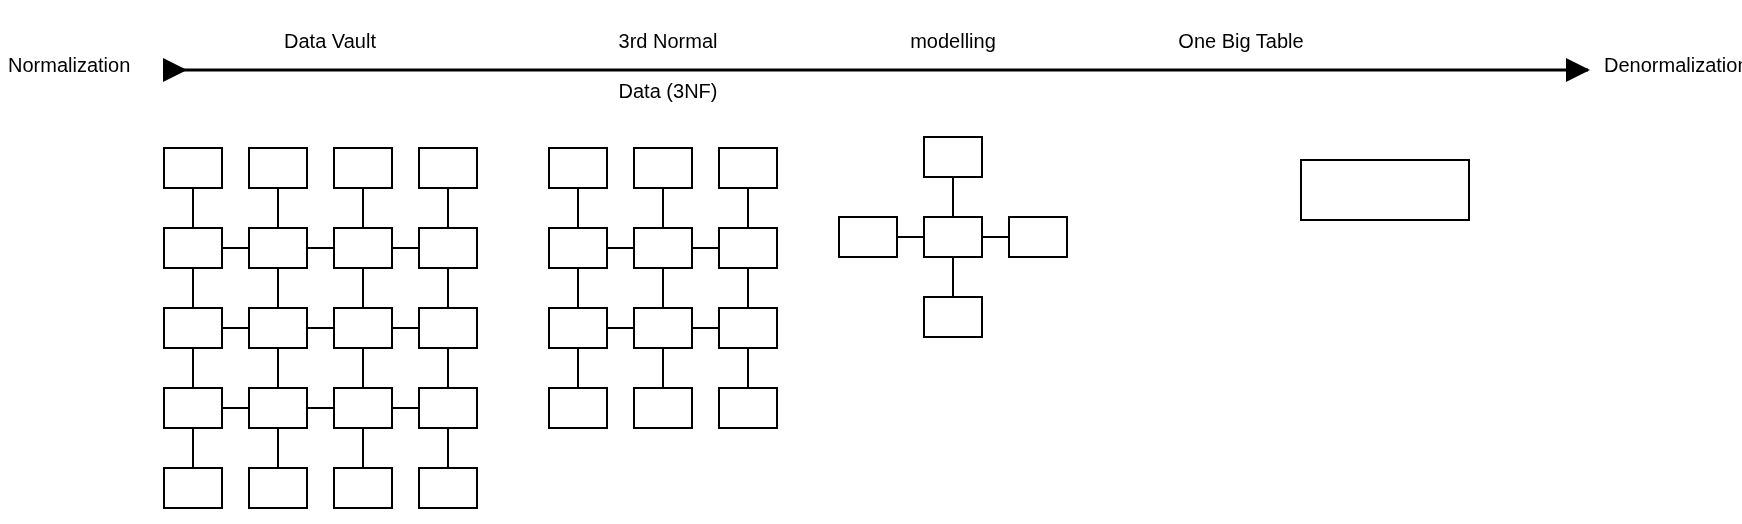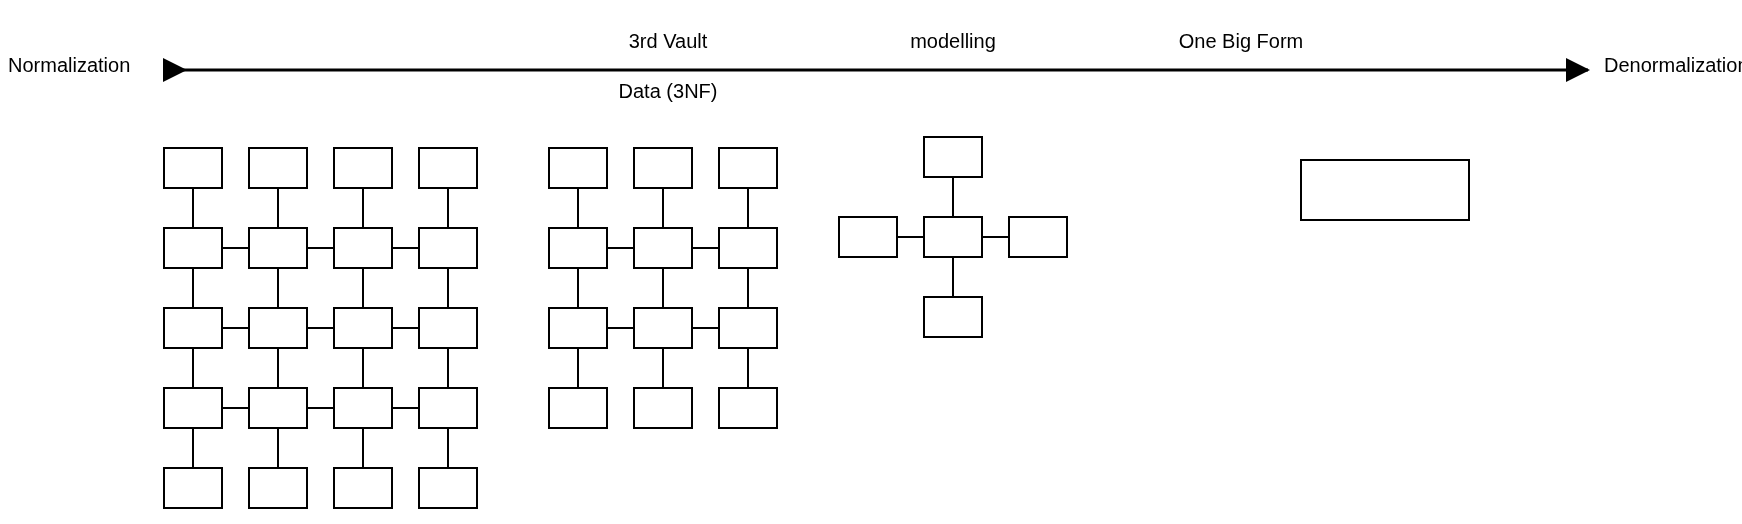--- a/index.html
+++ b/index.html
@@ -68,33 +68,34 @@
 </head>
 <body>
 
 <div id="canvas">
 
   <div class="axis-end-label" id="axis-label-left">Normalization</div>
 
   <div class="axis-end-label" id="axis-label-right">Denormalization</div>
 
   <div class="stage-label" id="stage-label-0" style="top: 4px; left: 170px; width: 320px;">
+    <div>Data Vault</div>
   </div>
 
   <div class="stage-label" id="stage-label-1" style="top: 4px; left: 508px; width: 320px;">
-    <div>3rd Vault</div>
+    <div>3rd Normal</div>
     <div>Data (3NF)</div>
   </div>
 
   <div class="stage-label" id="stage-label-2" style="top: 4px; left: 793px; width: 320px;">
     <div>modelling</div>
   </div>
 
   <div class="stage-label" id="stage-label-3" style="top: 4px; left: 1081px; width: 320px;">
-    <div>One Big Form</div>
+    <div>One Big Table</div>
   </div>
 
   <svg id="axis-svg">
     <defs>
       <marker id="arrow-left" viewBox="0 0 12 12" refX="11" refY="6" markerWidth="8" markerHeight="8" orient="auto-start-reverse">
         <path d="M 12 0 L 0 6 L 12 12 z" fill="#000"></path>
       </marker>
       <marker id="arrow-right" viewBox="0 0 12 12" refX="11" refY="6" markerWidth="8" markerHeight="8" orient="auto">
         <path d="M 0 0 L 12 6 L 0 12 z" fill="#000"></path>
       </marker>

